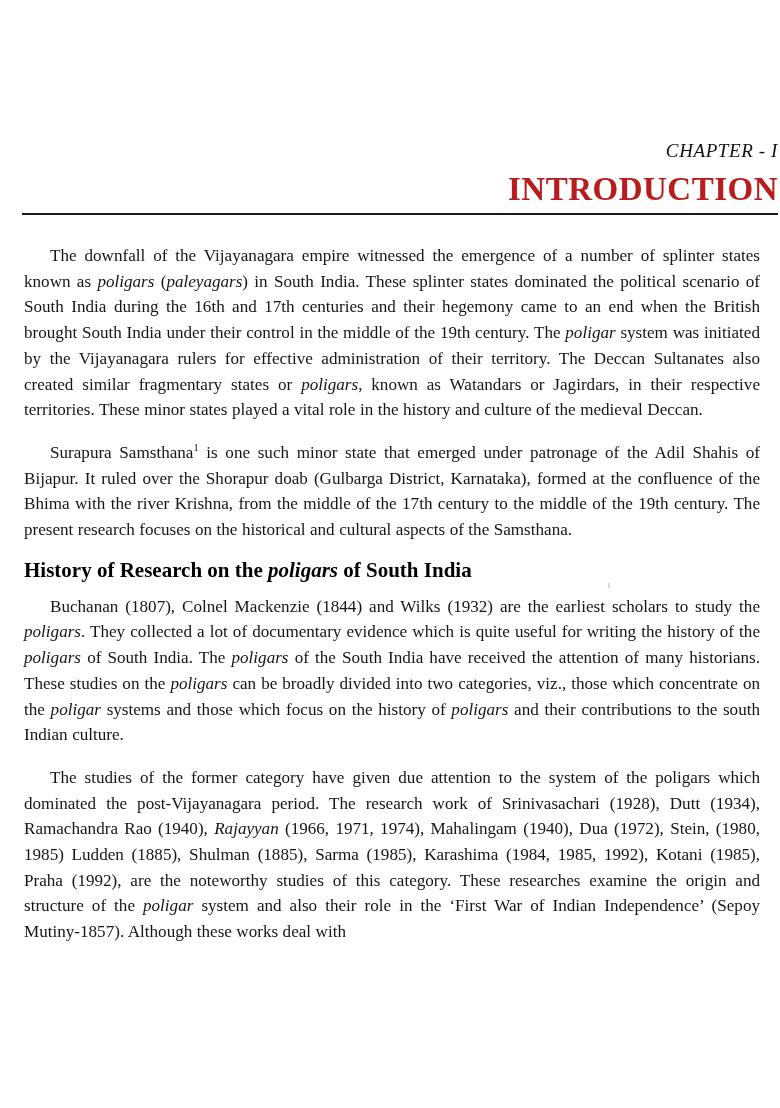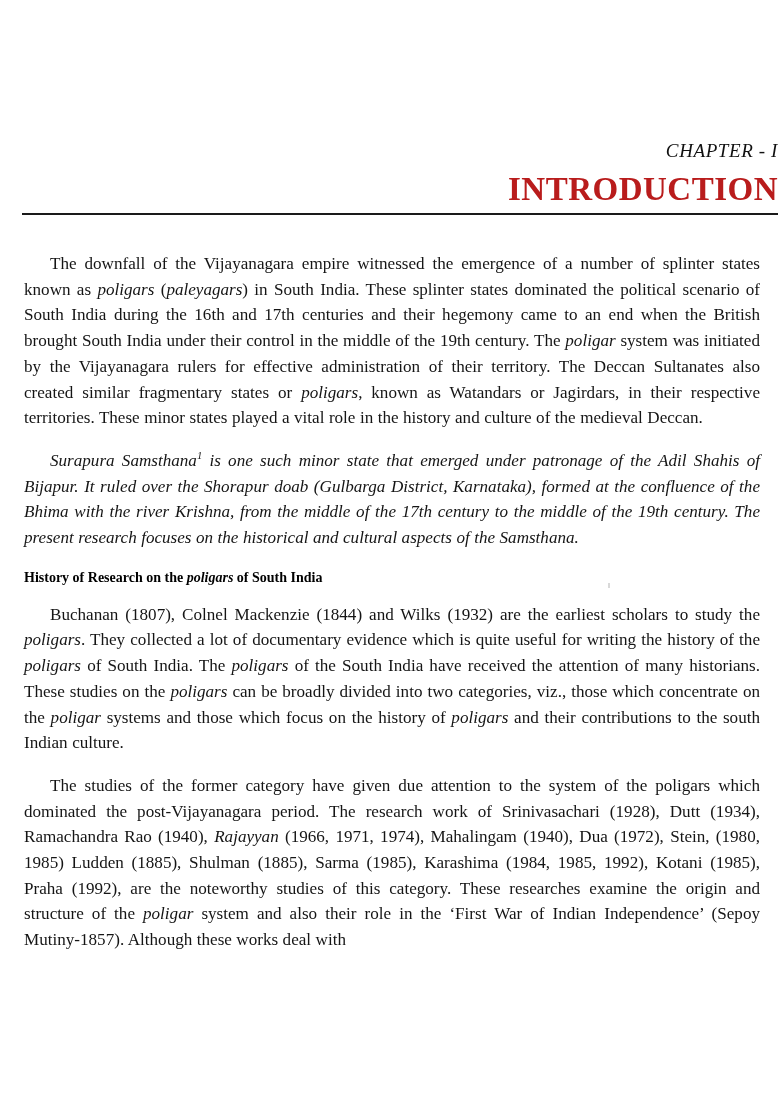--- a/index.html
+++ b/index.html
@@ -56,35 +56,34 @@
   }
 
   
   .body-col {
     position: absolute;
     left: 24px;
     top: 243px;
     width: 736px;
   }
   p.para {
-    margin: 8px 0 17px 0;
+    margin: 0 0 17px 0;
     font-size: 17.1px;
     line-height: 25.7px;
     text-align: justify;
     text-indent: 26px;
     color: #151515;
     word-spacing: 0.2px;
   }
   p.para.tight {
     margin-bottom: 15px;
-    font-style: italic;
   }
   h2.section-heading {
     margin: 6px 0 12px 0;
-    font-size: 14px;
+    font-size: 21px;
     font-weight: bold;
     line-height: 24px;
     text-indent: 0;
     color: #000;
   }
   h2.section-heading i {
     font-style: italic;
   }
   i, em { font-style: italic; }
   sup {

